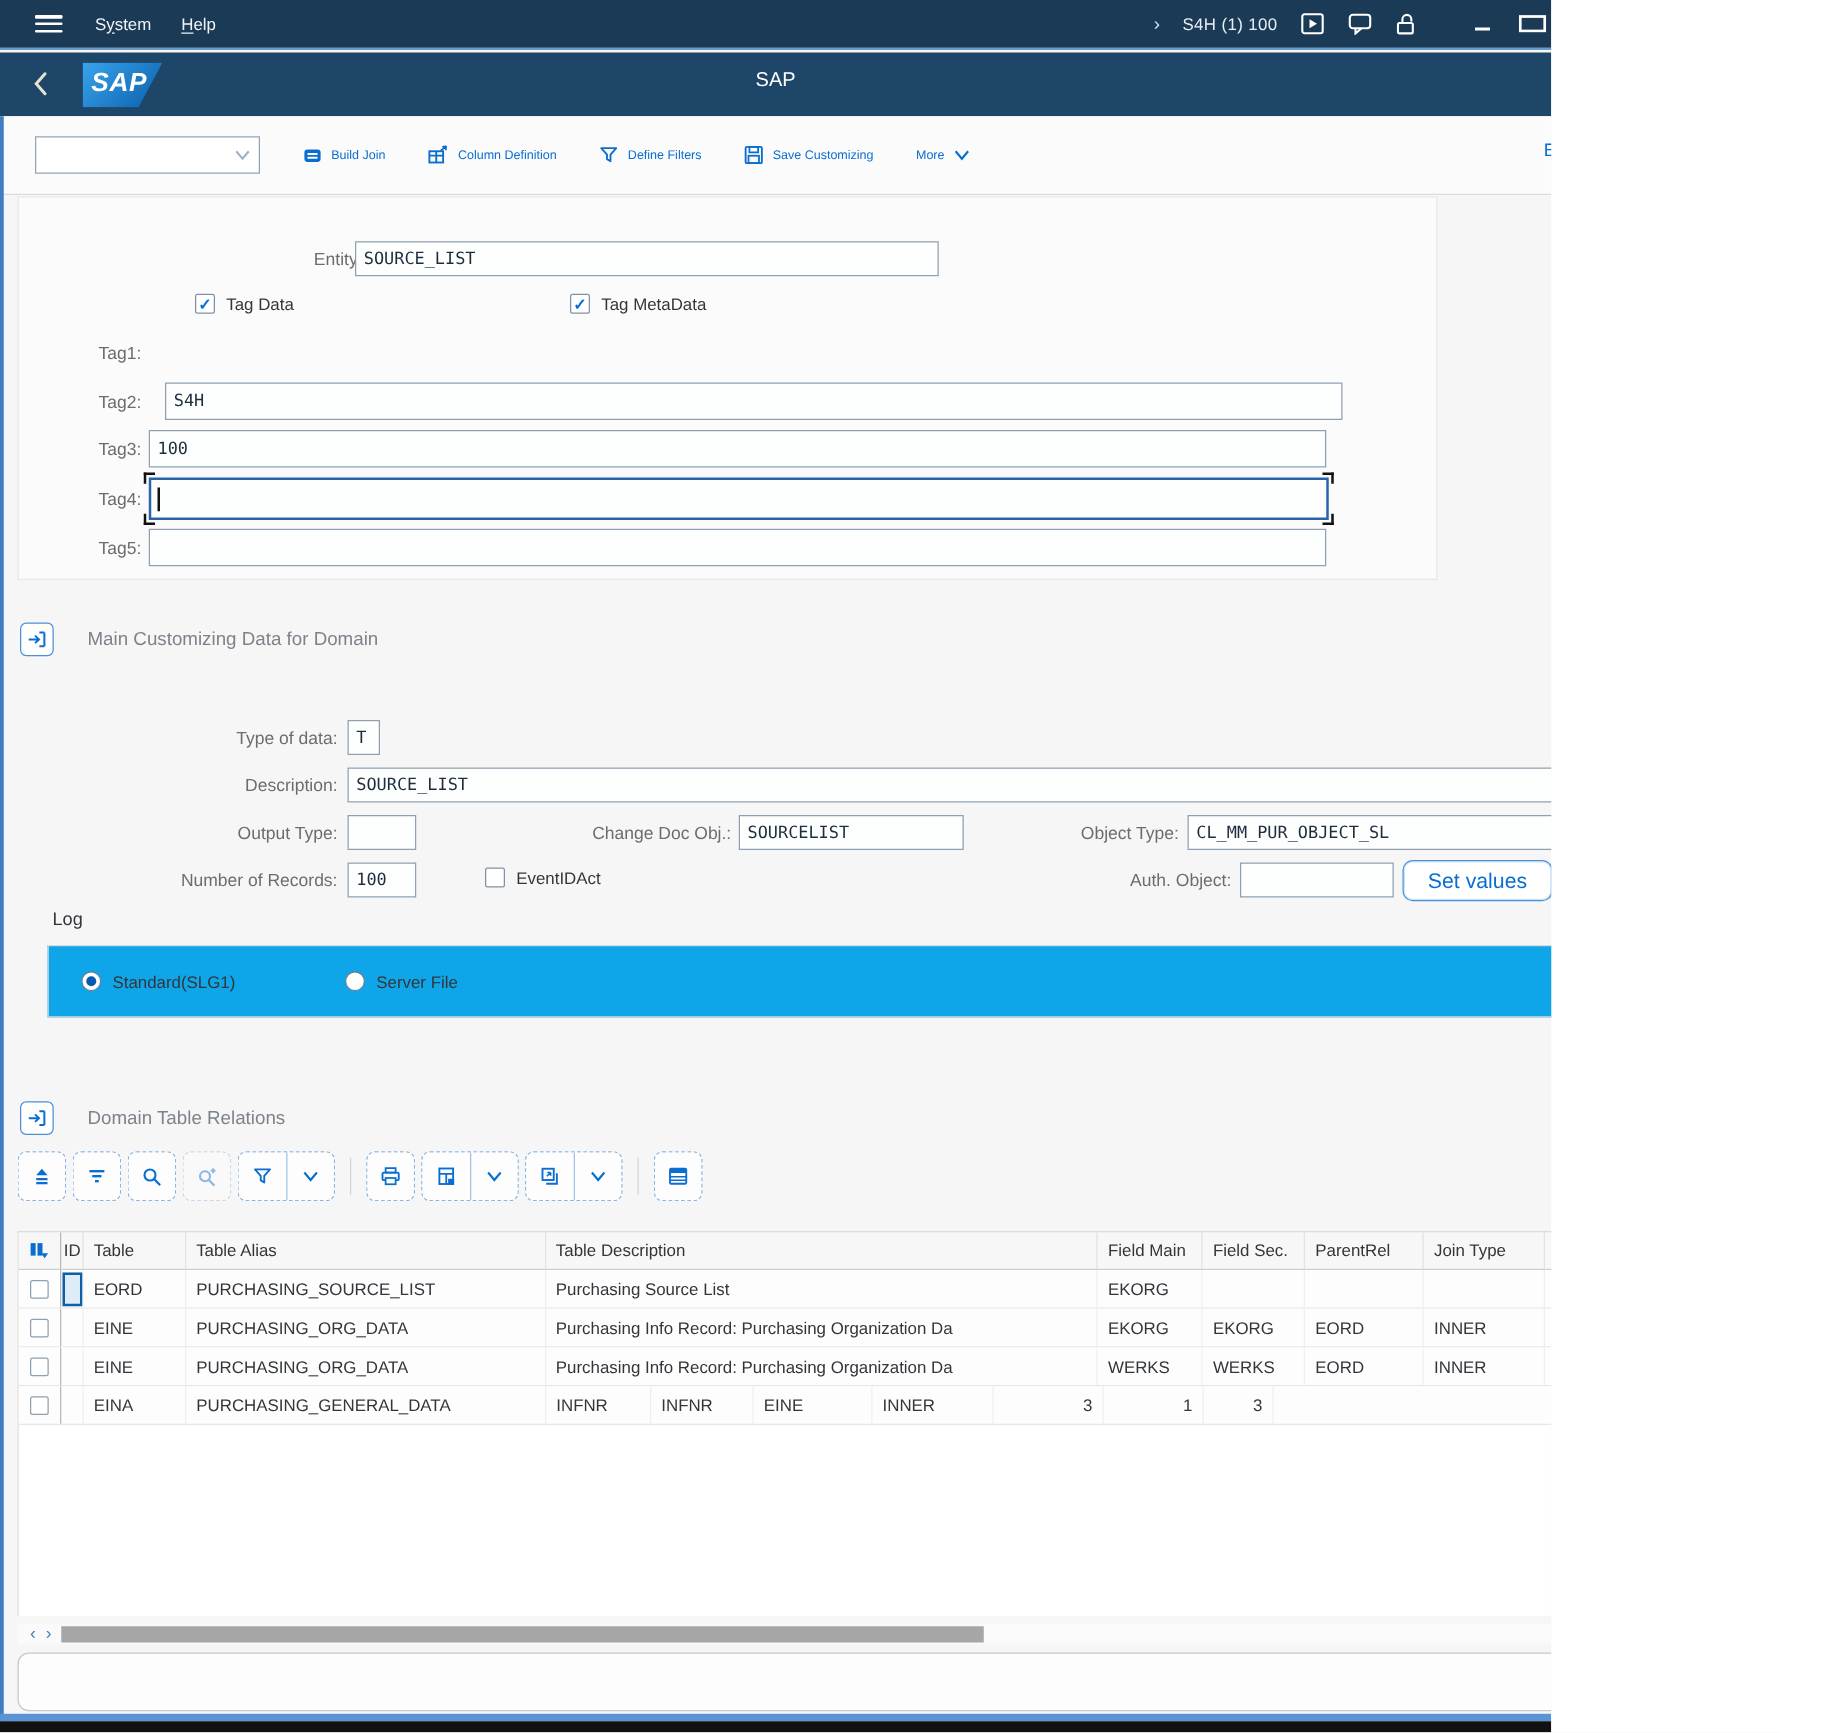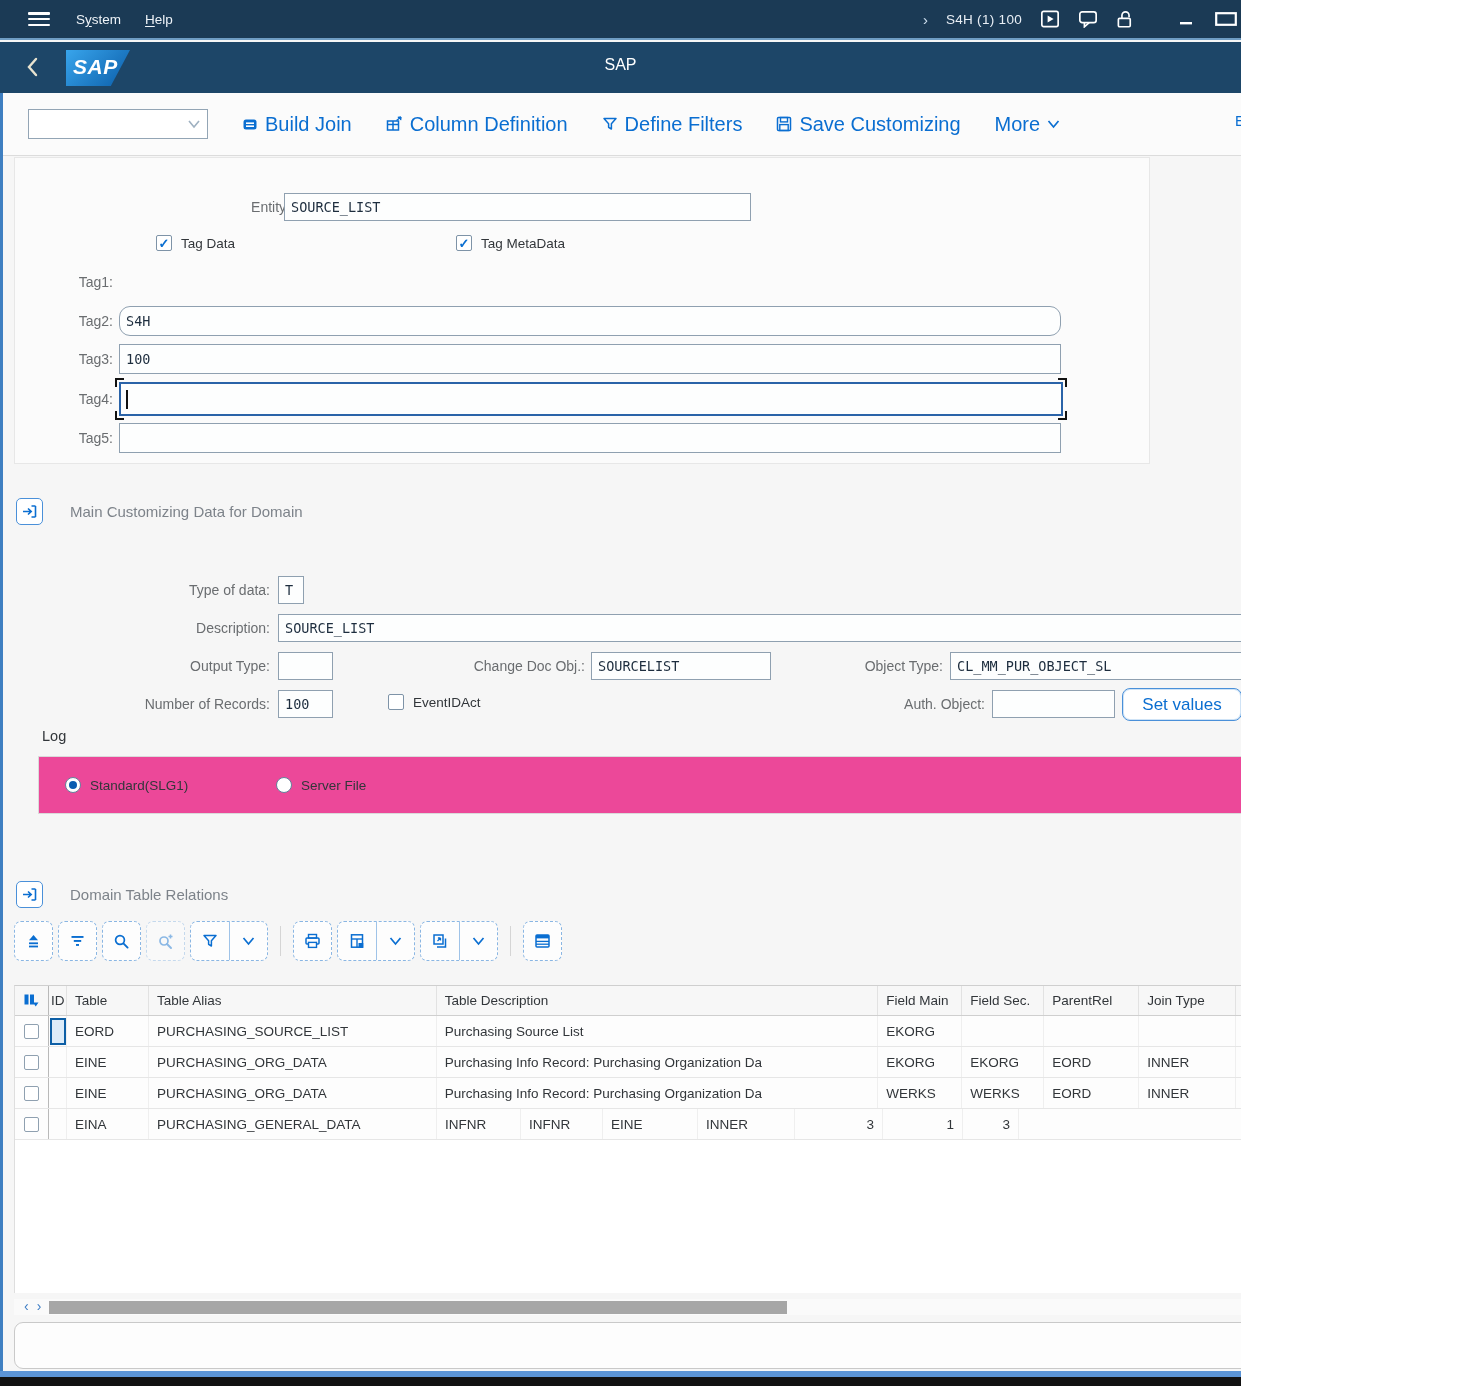--- a/index.html
+++ b/index.html
@@ -28,21 +28,21 @@
               color:#ffffff; font-weight:bold; font-style:italic; font-size:21px; line-height:34px; padding-left:7px; letter-spacing:.5px; }
   .tb-title { position:absolute; left:0; top:14px; width:100%; text-align:center; color:#ffffff; font-size:16px; }
 
   
   .toolbar { position:absolute; left:0; top:93px; width:100%; height:63px; background:#fbfbfb;
              border-bottom:1px solid #dcdcdc; display:flex; align-items:center; }
   .layout-combo { position:relative; width:180px; height:30px; margin-left:28px; background:#ffffff;
                   border:1px solid #93a5b5; display:flex; align-items:center; padding:0 24px 0 8px;
                   font-family:"DejaVu Sans Mono", monospace; font-size:13px; color:#1d2d3e; }
   .combo-chev { position:absolute; right:6px; top:8px; }
-  .tb-btn { display:flex; align-items:center; gap:7px; color:#0a6ed1; font-size:20px; margin-left:34px; cursor:pointer; white-space:nowrap; }
+  .tb-btn { display:flex; align-items:center; gap:7px; color:#0a6ed1; font-size:10px; margin-left:34px; cursor:pointer; white-space:nowrap; }
   .exit-clip { position:absolute; right:-6px; top:20px; color:#0a6ed1; font-size:14.5px; width:12px; overflow:hidden; }
 
   
   .frame-left { position:absolute; left:0; top:93px; width:3px; height:1284px; background:#3f7fc1; }
   .frame-blue { position:absolute; left:0; top:1371px; width:100%; height:6px; background:#5b94d6; }
   .frame-black { position:absolute; left:0; top:1377px; width:100%; height:9px; background:#111111; }
 
   
   .flabel { position:absolute; color:#6a6d70; font-size:14px; text-align:right; line-height:28px; white-space:nowrap; }
   .finput { position:absolute; background:#fdfefe; border:1px solid #8fa0b0; height:28px;
@@ -69,21 +69,21 @@
   .fc.br { right:-4px; bottom:-4px; border-bottom:2px solid #111; border-right:2px solid #111; }
 
   
   .section-head { position:absolute; display:flex; align-items:center; gap:27px; }
   .section-icon { width:27px; height:27px; border:1.5px solid #4a90d9; border-radius:5px; background:#ffffff;
                   display:flex; align-items:center; justify-content:center; }
   .section-title { color:#7d838a; font-size:15px; }
 
   
   .log-title { position:absolute; left:42px; top:728px; font-size:14.5px; color:#32363a; }
-  .log-box { position:absolute; left:38px; top:756px; width:1295px; height:58px; border:1px solid #dadada; background:#ec4899; }
+  .log-box { position:absolute; left:38px; top:756px; width:1295px; height:58px; border:1px solid #dadada; background:#0ea5e9; }
   .radio-row { position:absolute; display:flex; align-items:center; gap:9px; font-size:13.5px; color:#32363a; }
 
   
   .btn-setvalues { position:absolute; left:1122px; top:688px; width:120px; height:33px; background:#ffffff;
                    border:1px solid #4a90d9; border-radius:8px; color:#0a6ed1; font-size:17px;
                    display:flex; align-items:center; justify-content:center; box-shadow:0 0 0 1px #cfe3f6 inset; cursor:pointer; }
 
   
   .alv-toolbar { position:absolute; left:14px; top:920px; height:42px; display:flex; align-items:center; gap:5px; }
   .alv-btn { width:39px; height:40px; border:1px dashed #8ab6e3; border-radius:7px; background:#fdfdfd;
@@ -257,21 +257,21 @@
       <span>Tag Data</span>
     </div>
     <div class="cb-row" style="left:441px; top:77px;">
       <span class="cb">✓</span>
       <span>Tag MetaData</span>
     </div>
 
     <div class="flabel" style="left:38px; top:110px; width:60px;">Tag1:</div>
 
     <div class="flabel" style="left:38px; top:149px; width:60px;">Tag2:</div>
-    <div class="finput" style="left:104px; top:148px; width:942px; height:30px;border-radius:11px;">S4H</div>
+    <div class="finput" style="left:117px; top:148px; width:942px; height:30px;">S4H</div>
 
     <div class="flabel" style="left:38px; top:187px; width:60px;">Tag3:</div>
     <div class="finput" style="left:104px; top:186px; width:942px; height:30px;">100</div>
 
     <div class="flabel" style="left:38px; top:227px; width:60px;">Tag4:</div>
     <div class="focus-wrap" style="left:104px; top:224px; width:944px; height:34px;">
       <div class="focus-input">
           <span class="caret"></span>
           <span></span>
         </div>

